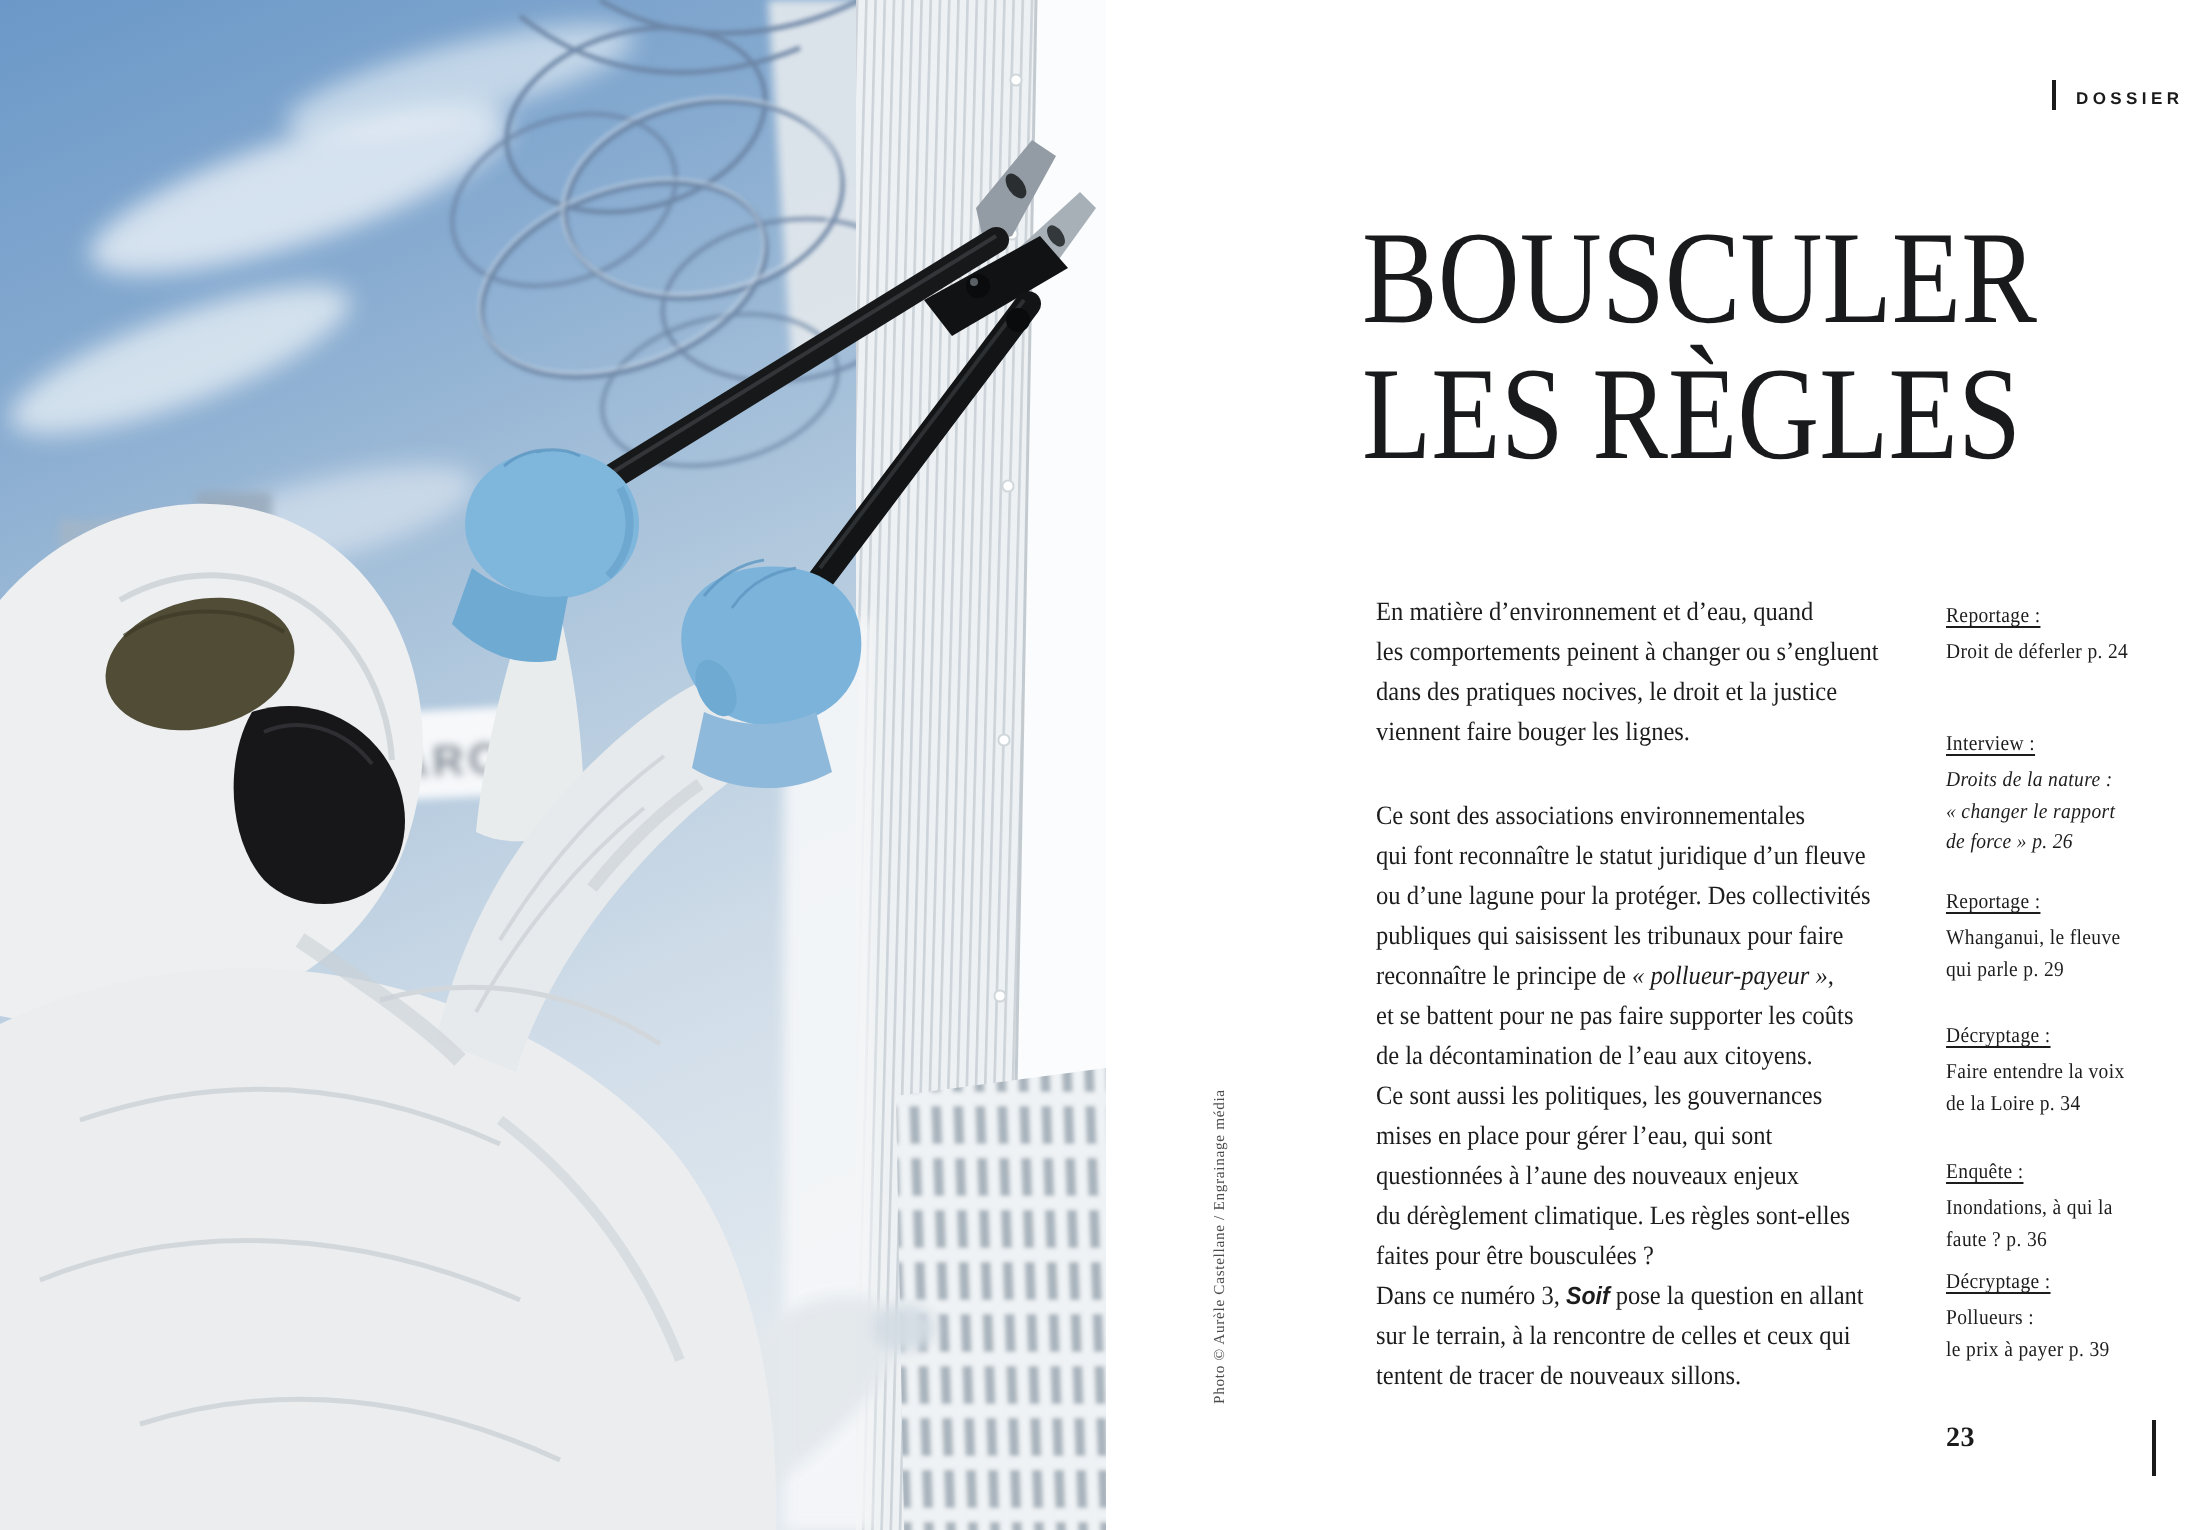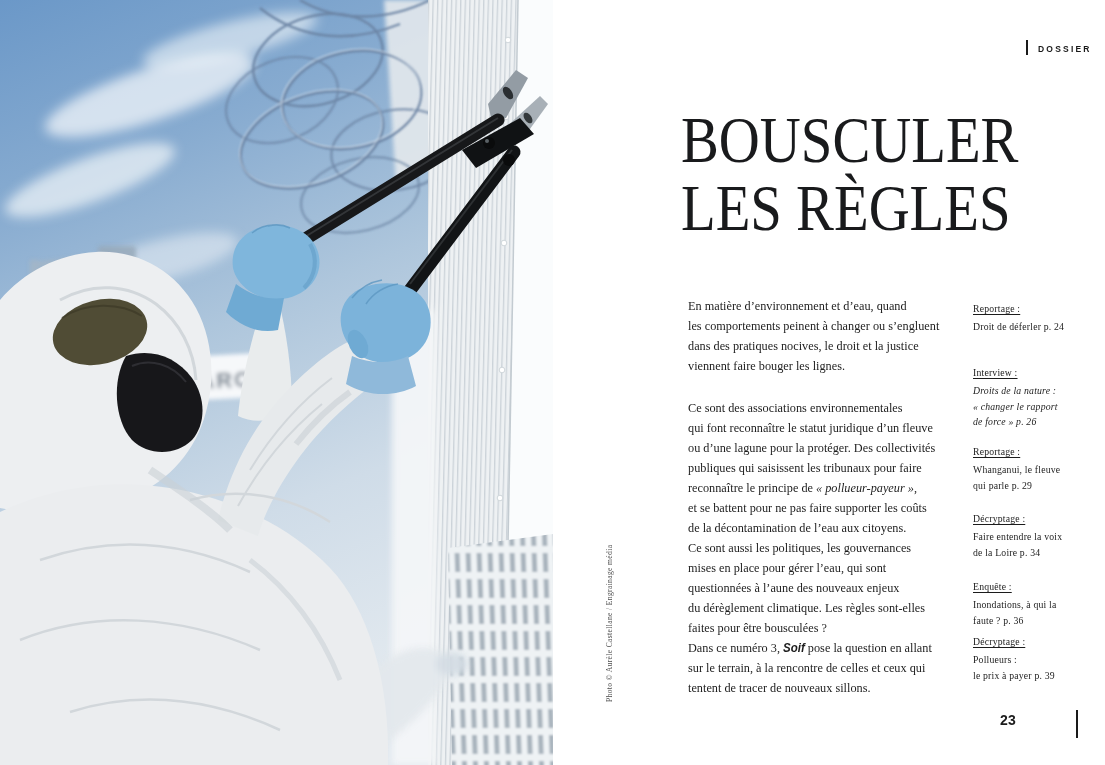--- a/index.html
+++ b/index.html
@@ -18,21 +18,21 @@
   .intro,.bodycopy{font-size:13.2px;line-height:20px;color:#1c1c1c;transform:scaleX(.93);transform-origin:left top;}
   .bl{white-space:nowrap;}
   .it{font-style:italic;}
   .brand{font-family:"Liberation Sans",sans-serif;font-weight:700;font-style:italic;font-size:12.4px;}
   .toc{left:420px;top:0;width:140px;height:765px;font-size:10.6px;line-height:15.4px;color:#1c1c1c;letter-spacing:.2px;transform:scaleX(.92);transform-origin:left top;}
   .toc-item{position:absolute;left:0;}
   .toc-cat{text-decoration:underline;text-underline-offset:2px;margin-bottom:3px;}
   .toc-line{white-space:nowrap;}
   .toc-item.italic .toc-line{font-style:italic;}
   .credit{left:52px;top:702px;font-size:7.6px;color:#4b4b4b;letter-spacing:.35px;transform:rotate(-90deg);transform-origin:left top;white-space:nowrap;}
-  .pagenum{left:420px;top:712px;font-family:Liberation Sans, sans-serif;font-weight:700;font-size:14px;letter-spacing:.3px;color:#1b1b1b;margin-left:27px;}
+  .pagenum{left:420px;top:712px;font-family:Liberation Serif, serif;font-weight:700;font-size:14px;letter-spacing:.3px;color:#1b1b1b;}
   .footer-bar{left:523px;top:710px;width:2px;height:28px;background:#1a1a1a;}
 </style>
 </head>
 <body>
 
 <div class="spread">
 
   <div class="photo-page">
     <svg width="553" height="765" viewBox="0 0 553 765" xmlns="http://www.w3.org/2000/svg">
       <defs>

